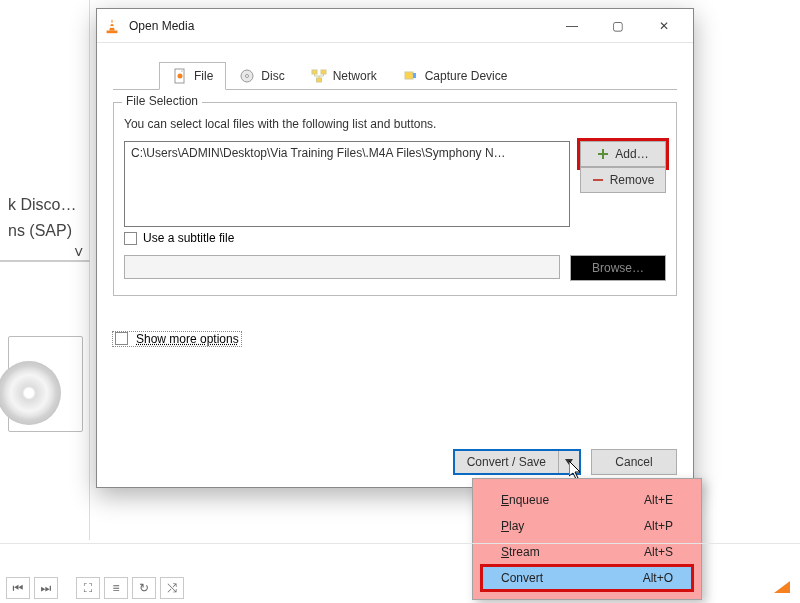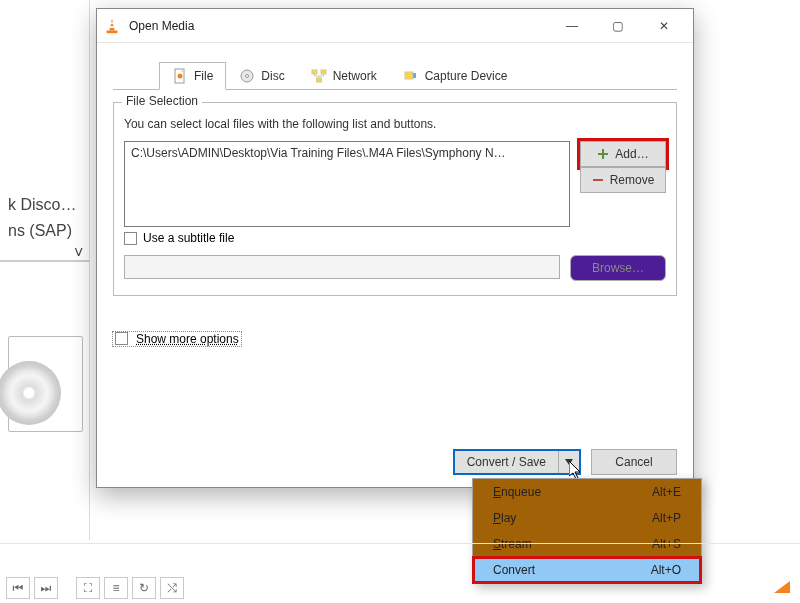--- a/index.html
+++ b/index.html
@@ -128,21 +128,21 @@
     height: 26px;
     border: 1px solid #adadad;
     background: #e1e1e1;
     display: inline-flex;
     align-items: center;
     justify-content: center;
     gap: 6px;
     padding: 0 10px;
     color: #333;
   }
-  .btn.disabled { color: #8a8a8a; background: #4c1d95; border-radius: 6px; }
+  .btn.disabled { color: #8a8a8a; background: #000000; }
   .red-outline { outline: 3px solid #d30e0e; outline-offset: 0; }
 
   .subtitle-row { margin-top: 4px; display: flex; align-items: center; gap: 6px; }
   .sub-box {
     width: 13px; height: 13px; border: 1px solid #888;
     background: #fff;
   }
   .sub-input-row { margin-top: 10px; display: flex; gap: 10px; }
   .sub-input {
     flex: 1; height: 24px; border: 1px solid #adadad;
@@ -181,24 +181,24 @@
   .cursor {
     position: absolute;
     left: 10px; top: 10px;
     pointer-events: none;
   }
 
   .dropdown {
     position: absolute;
     left: 472px; top: 478px;
     width: 230px;
-    background: #a16207;
+    background: #fca5a5;
     border: 1px solid #a3a3a3;
     box-shadow: 4px 4px 10px rgba(0,0,0,0.25);
-    padding: 0;
+    padding: 8px;
   }
   .dd-row {
     display: flex; justify-content: space-between;
     padding: 6px 20px;
     color: #222;
   }
   .dd-row.sel {
     background: #90c8f6;
   }
   .dd-row.sel.red { outline: 3px solid #d30e0e; outline-offset: -2px; }

